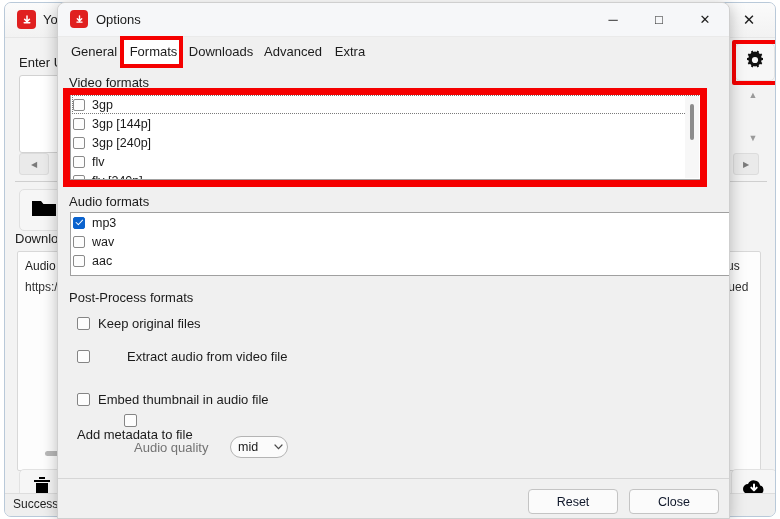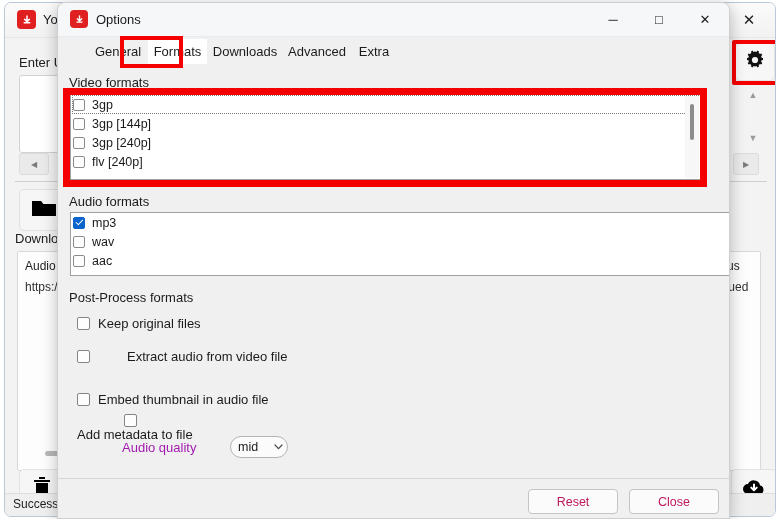--- a/index.html
+++ b/index.html
@@ -166,21 +166,21 @@
   .wctrl {
     position: absolute; top: 0; width: 46px; height: 32px;
     display: flex; align-items: center; justify-content: center;
     font-size: 13px; color: #1b1b1b;
   }
   .wctrl.min { right: 93px; }
   .wctrl.max { right: 47px; }
   .wctrl.cls { right: 1px; }
 
   .tabbar {
-    position: absolute; left: 0; top: 33px; width: 671px; height: 30px; margin-left: 24px;
+    position: absolute; left: 0; top: 33px; width: 671px; height: 30px;
   }
   .tab {
     position: absolute; top: 3px; height: 25px;
     display: flex; align-items: center; justify-content: center;
     font-size: 13px; color: #1c1c1c; white-space: nowrap;
     padding: 0 8px; box-sizing: border-box;
   }
   .tab.active { background: #ffffff; }
   .highlight-tab {
     position: absolute; left: 120px; top: 36px;
@@ -251,43 +251,43 @@
     position: absolute; display: flex; align-items: center;
     font-size: 13px; color: #1b1b1b; white-space: nowrap;
   }
   .pp-cb {
     width: 13px; height: 13px; flex: 0 0 13px;
     border: 1px solid #858585; background: #fdfdfd;
     border-radius: 2px; margin-right: 8px;
     box-sizing: border-box;
   }
   .aq-label {
-    position: absolute; left: 64px; top: 437px;
-    font-size: 13px; color: #a21caf; white-space: nowrap;
+    position: absolute; left: 76px; top: 437px;
+    font-size: 13px; color: #737373; white-space: nowrap;
   }
   .aq-select {
     position: absolute; left: 172px; top: 433px;
     width: 58px; height: 22px;
     background: #fbfbfb; border: 1px solid #b4b4b4; border-radius: 11px;
     box-sizing: border-box;
     display: flex; align-items: center;
     font-size: 12.5px; color: #1b1b1b;
     padding: 0 4px 0 7px;
   }
   .aq-caret { margin-left: auto; font-size: 9px; color: #555; }
 
   .dlg-footer {
     position: absolute; left: 0; top: 475px; width: 671px; height: 42px;
     background: #f0f0f0; border-top: 1px solid #d6d6d6;
   }
   .btn {
     position: absolute; top: 10px; height: 25px; width: 90px;
     background: #fbfbfb; border: 1px solid #c4c4c4; border-radius: 4px;
     display: flex; align-items: center; justify-content: center;
-    font-size: 12.5px; color: #be185d;
+    font-size: 12.5px; color: #0f172a;
     box-sizing: border-box;
   }
   .btn.reset { left: 470px; }
   .btn.close { left: 571px; }
 </style>
 </head>
 <body>
 
 <div id="root">
 
@@ -392,20 +392,24 @@
           <span class="cb"></span>
           <span>3gp</span>
         </div>
         <div class="list-item">
           <span class="cb"></span>
           <span>3gp [144p]</span>
         </div>
         <div class="list-item">
           <span class="cb"></span>
           <span>3gp [240p]</span>
+        </div>
+        <div class="list-item">
+          <span class="cb"></span>
+          <span>flv</span>
         </div>
         <div class="list-item">
           <span class="cb"></span>
           <span>flv [240p]</span>
         </div>
         <div class="vsb">
           <div class="vsb-thumb"></div>
         </div>
       </div>
 

